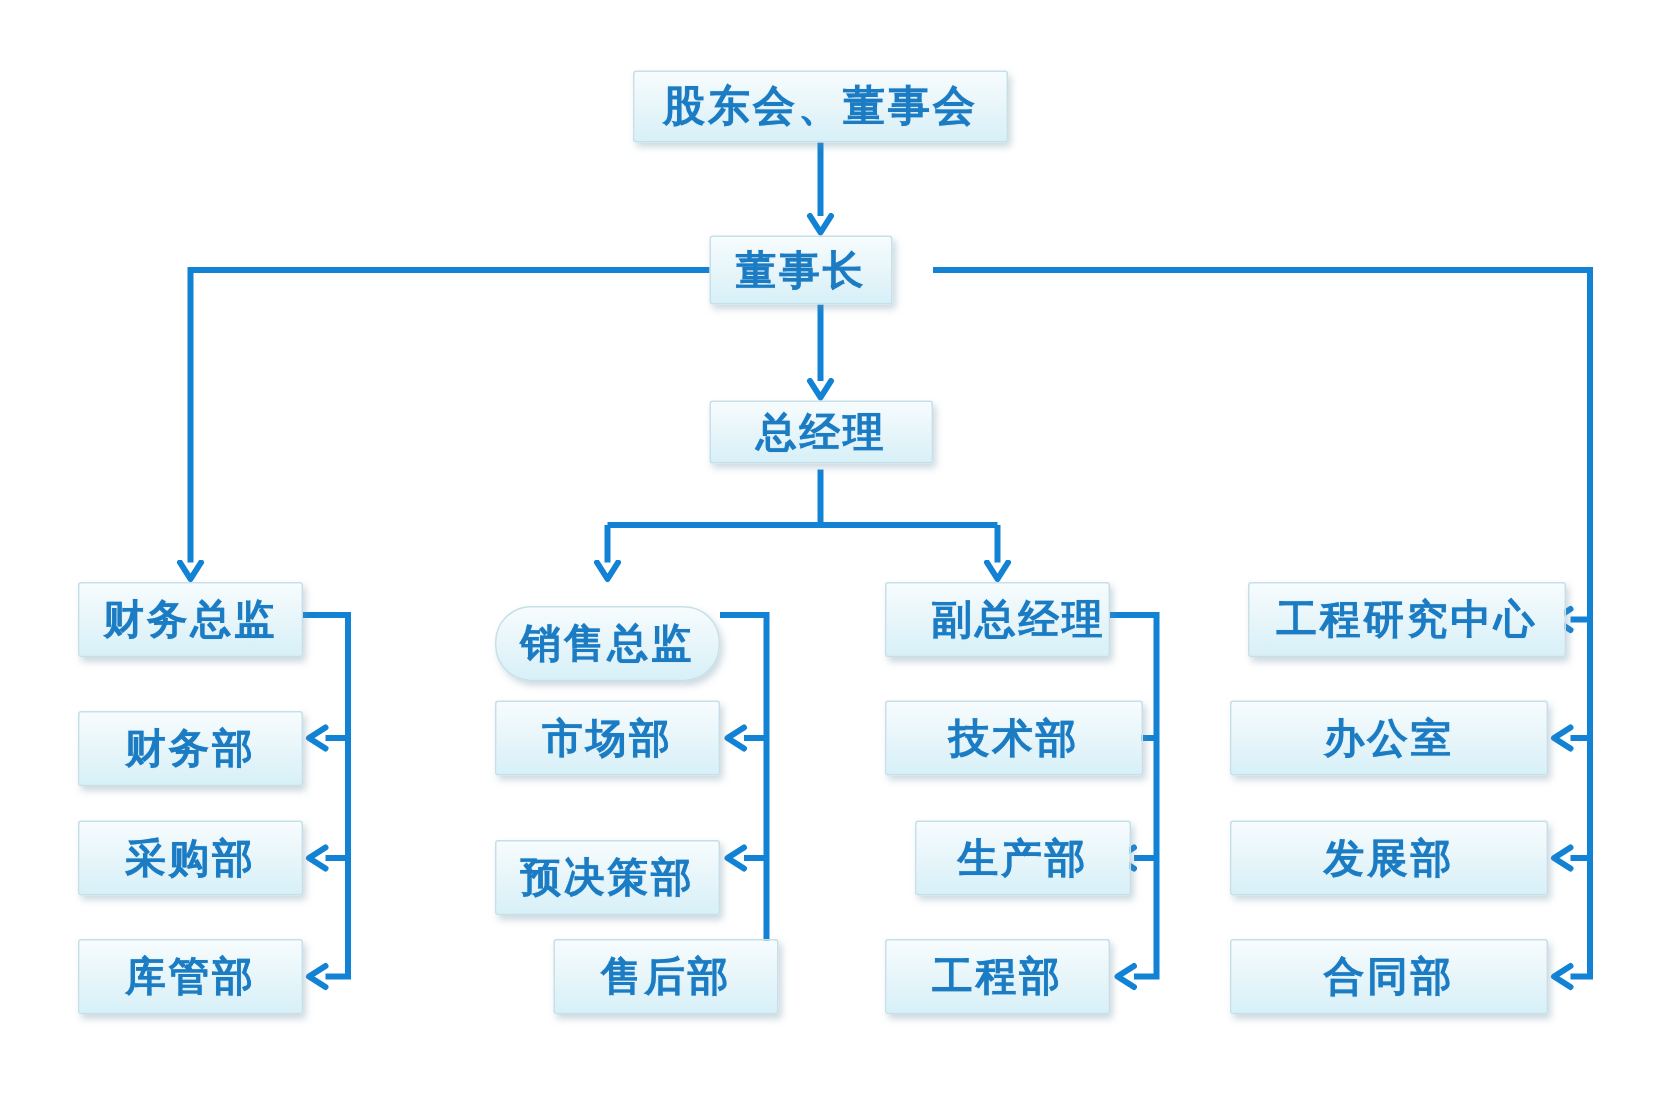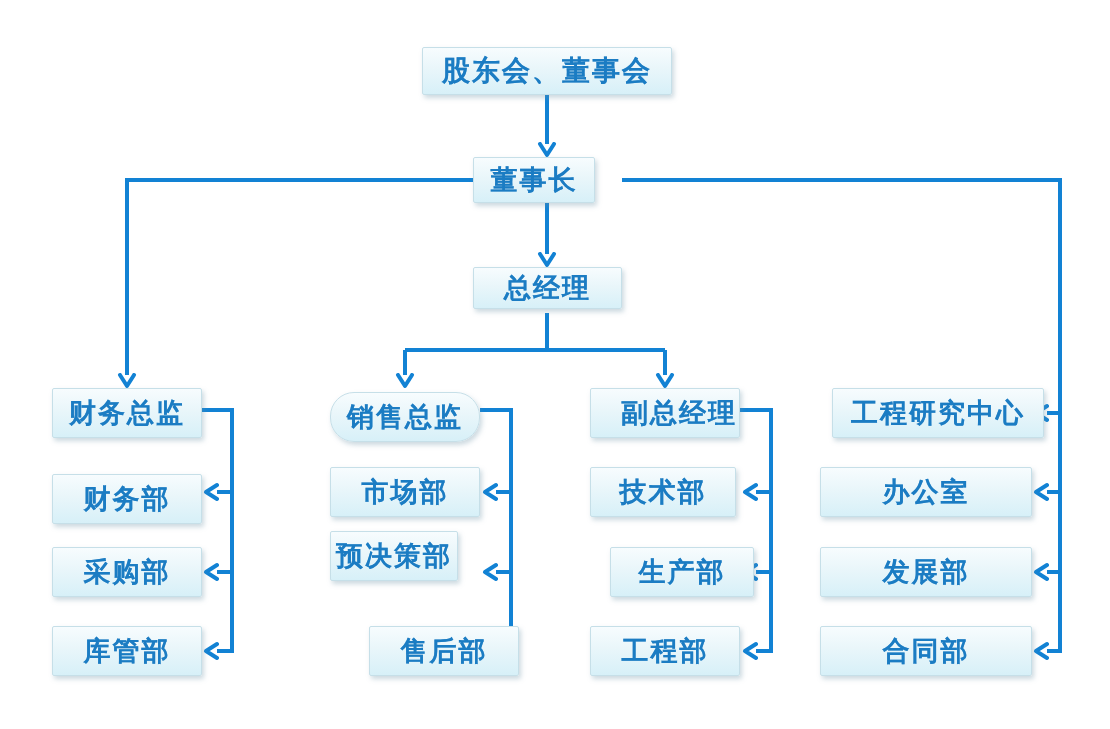--- a/index.html
+++ b/index.html
@@ -102,27 +102,27 @@
 
   <div class="box" style="left:473px; top:157px; width:122px; height:46px;">董事长</div>
 
   <div class="box" style="left:473px; top:267px; width:149px; height:42px;">总经理</div>
 
   <div class="box" style="left:52px; top:388px; width:150px; height:50px;">财务总监</div>
   <div class="box" style="left:52px; top:474px; width:150px; height:50px;">财务部</div>
   <div class="box" style="left:52px; top:547px; width:150px; height:50px;">采购部</div>
   <div class="box" style="left:52px; top:626px; width:150px; height:50px;">库管部</div>
 
-  <div class="box" style="left:330px; top:392px; width:150px; height:50px;border-radius:24px;">销售总监</div>
+  <div class="box" style="left:330px; top:404px; width:150px; height:50px;border-radius:24px;">销售总监</div>
   <div class="box" style="left:330px; top:467px; width:150px; height:50px;">市场部</div>
-  <div class="box" style="left:330px; top:531px; width:128px; height:50px;">预决策部</div>
+  <div class="box" style="left:330px; top:560px; width:150px; height:50px;">预决策部</div>
   <div class="box" style="left:330px; top:626px; width:150px; height:50px;margin-left:39px;">售后部</div>
 
   <div class="box" style="left:590px; top:388px; width:150px; height:50px;padding-left:28px;">副总经理</div>
-  <div class="box" style="left:590px; top:467px; width:146px; height:50px;">技术部</div>
+  <div class="box" style="left:590px; top:467px; width:172px; height:50px;">技术部</div>
   <div class="box" style="left:610px; top:547px; width:144px; height:50px;">生产部</div>
   <div class="box" style="left:590px; top:626px; width:150px; height:50px;">工程部</div>
 
   <div class="box" style="left:820px; top:388px; width:212px; height:50px;margin-left:12px;">工程研究中心</div>
   <div class="box" style="left:820px; top:467px; width:212px; height:50px;">办公室</div>
   <div class="box" style="left:820px; top:547px; width:212px; height:50px;">发展部</div>
   <div class="box" style="left:820px; top:626px; width:212px; height:50px;">合同部</div>
 
 </div>
 

